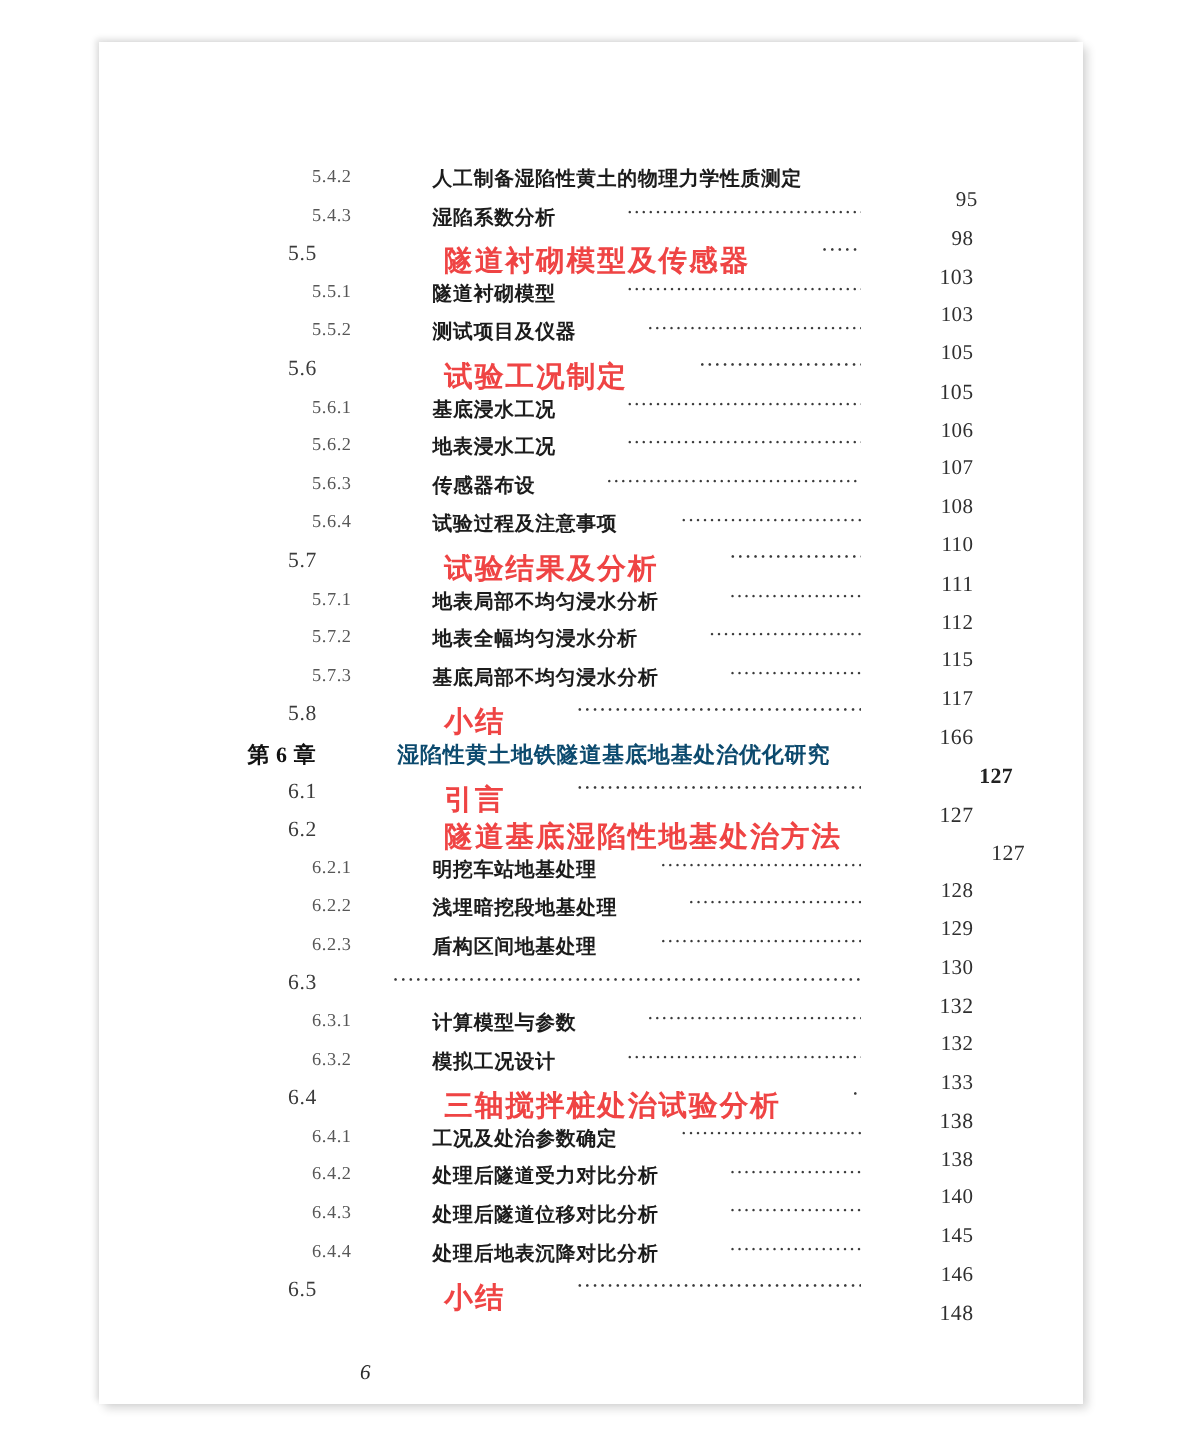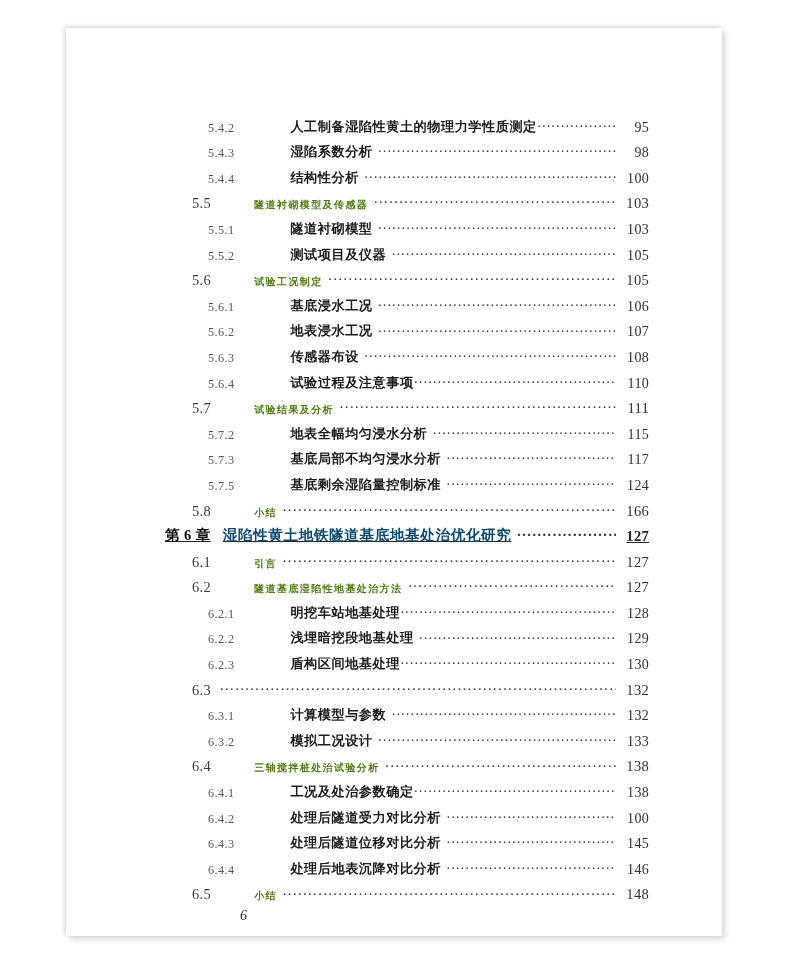--- a/index.html
+++ b/index.html
@@ -29,24 +29,25 @@
 
   #toc {
     position: absolute;
     left: 99px;      
     top: 82px;       
     width: 484px;    
   }
 
   .toc-row {
     display: flex;
-    align-items: flex-end;
+    align-items: flex-start;
     height: 25.6px;
     white-space: nowrap;
     color: #262626;
+    gap: 42px;
   }
 
   
   .num {
     color: #4a4a4a;
     letter-spacing: 0.4px;
     flex: 0 0 auto;
   }
   .title {
     flex: 0 0 auto;
@@ -73,28 +74,28 @@
     font-size: 0.95em;
   }
 
   .pg {
     flex: 0 0 auto;
     width: 30px;
     text-align: right;
     color: #2f2f2f;
     font-size: 14.5px;
     letter-spacing: 0.3px;
+    margin-top: 16px;
   }
 
   
   
   .lvl-chap {
     padding-left: 0px;
     font-weight: bold;
-    text-decoration: underline;
   }
   .lvl-chap .num {
     color: #111;
     font-size: 14.6px;
     margin-right: 12px;
   }
   .lvl-chap .title {
     font-size: 14.6px;
     letter-spacing: 0.6px;
     color: #0c4a6e;
@@ -104,42 +105,41 @@
   
   .lvl-2 {
     padding-left: 27px;
   }
   .lvl-2 .num {
     font-size: 14.4px;
     color: #3b3b3b;
     margin-right: 3px;
   }
   .lvl-2 .title {
-    font-size: 10px;
+    font-size: 19px;
     font-weight: bold;
     letter-spacing: 1.4px;
-    color: #4d7c0f;
+    color: #ef4444;
     padding-left: 40px;
   }
 
   
   .lvl-3 {
     padding-left: 43px;
   }
   .lvl-3 .num {
     font-size: 12.2px;
     color: #575757;
     margin-right: 12px;
   }
   .lvl-3 .title {
     font-size: 13.2px;
     font-weight: bold;
     letter-spacing: 0.5px;
     color: #1c1c1c;
-    margin-left: 44px;
   }
   .lvl-3 .pg { font-size: 14px; }
   .lvl-3 .leader::before { font-size: 0.88em; }
 
   
   .tight .leader { margin-left: 0px; }
 
   #folio {
     position: absolute;
     left: 174px;
@@ -162,26 +162,20 @@
         <span class="title">人工制备湿陷性黄土的物理力学性质测定</span>
         <span class="leader"></span>
         <span class="pg">95</span>
       </div>
       <div class="toc-row lvl-3">
         <span class="num">5.4.3</span>
         <span class="title">湿陷系数分析</span>
         <span class="leader"></span>
         <span class="pg">98</span>
       </div>
-      <div class="toc-row lvl-3">
-        <span class="num">5.4.4</span>
-        <span class="title">结构性分析</span>
-        <span class="leader"></span>
-        <span class="pg">100</span>
-      </div>
       <div class="toc-row lvl-2">
         <span class="num">5.5</span>
         <span class="title">隧道衬砌模型及传感器</span>
         <span class="leader"></span>
         <span class="pg">103</span>
       </div>
       <div class="toc-row lvl-3">
         <span class="num">5.5.1</span>
         <span class="title">隧道衬砌模型</span>
         <span class="leader"></span>
@@ -223,36 +217,36 @@
         <span class="leader"></span>
         <span class="pg">110</span>
       </div>
       <div class="toc-row lvl-2">
         <span class="num">5.7</span>
         <span class="title">试验结果及分析</span>
         <span class="leader"></span>
         <span class="pg">111</span>
       </div>
       <div class="toc-row lvl-3">
+        <span class="num">5.7.1</span>
+        <span class="title">地表局部不均匀浸水分析</span>
+        <span class="leader"></span>
+        <span class="pg">112</span>
+      </div>
+      <div class="toc-row lvl-3">
         <span class="num">5.7.2</span>
         <span class="title">地表全幅均匀浸水分析</span>
         <span class="leader"></span>
         <span class="pg">115</span>
       </div>
       <div class="toc-row lvl-3">
         <span class="num">5.7.3</span>
         <span class="title">基底局部不均匀浸水分析</span>
         <span class="leader"></span>
         <span class="pg">117</span>
-      </div>
-      <div class="toc-row lvl-3">
-        <span class="num">5.7.5</span>
-        <span class="title">基底剩余湿陷量控制标准</span>
-        <span class="leader"></span>
-        <span class="pg">124</span>
       </div>
       <div class="toc-row lvl-2">
         <span class="num">5.8</span>
         <span class="title">小结</span>
         <span class="leader"></span>
         <span class="pg">166</span>
       </div>
       <div class="toc-row lvl-chap">
         <span class="num">第 6 章</span>
         <span class="title">湿陷性黄土地铁隧道基底地基处治优化研究</span>
@@ -315,21 +309,21 @@
       <div class="toc-row lvl-3 tight">
         <span class="num">6.4.1</span>
         <span class="title">工况及处治参数确定</span>
         <span class="leader"></span>
         <span class="pg">138</span>
       </div>
       <div class="toc-row lvl-3">
         <span class="num">6.4.2</span>
         <span class="title">处理后隧道受力对比分析</span>
         <span class="leader"></span>
-        <span class="pg">100</span>
+        <span class="pg">140</span>
       </div>
       <div class="toc-row lvl-3">
         <span class="num">6.4.3</span>
         <span class="title">处理后隧道位移对比分析</span>
         <span class="leader"></span>
         <span class="pg">145</span>
       </div>
       <div class="toc-row lvl-3">
         <span class="num">6.4.4</span>
         <span class="title">处理后地表沉降对比分析</span>

